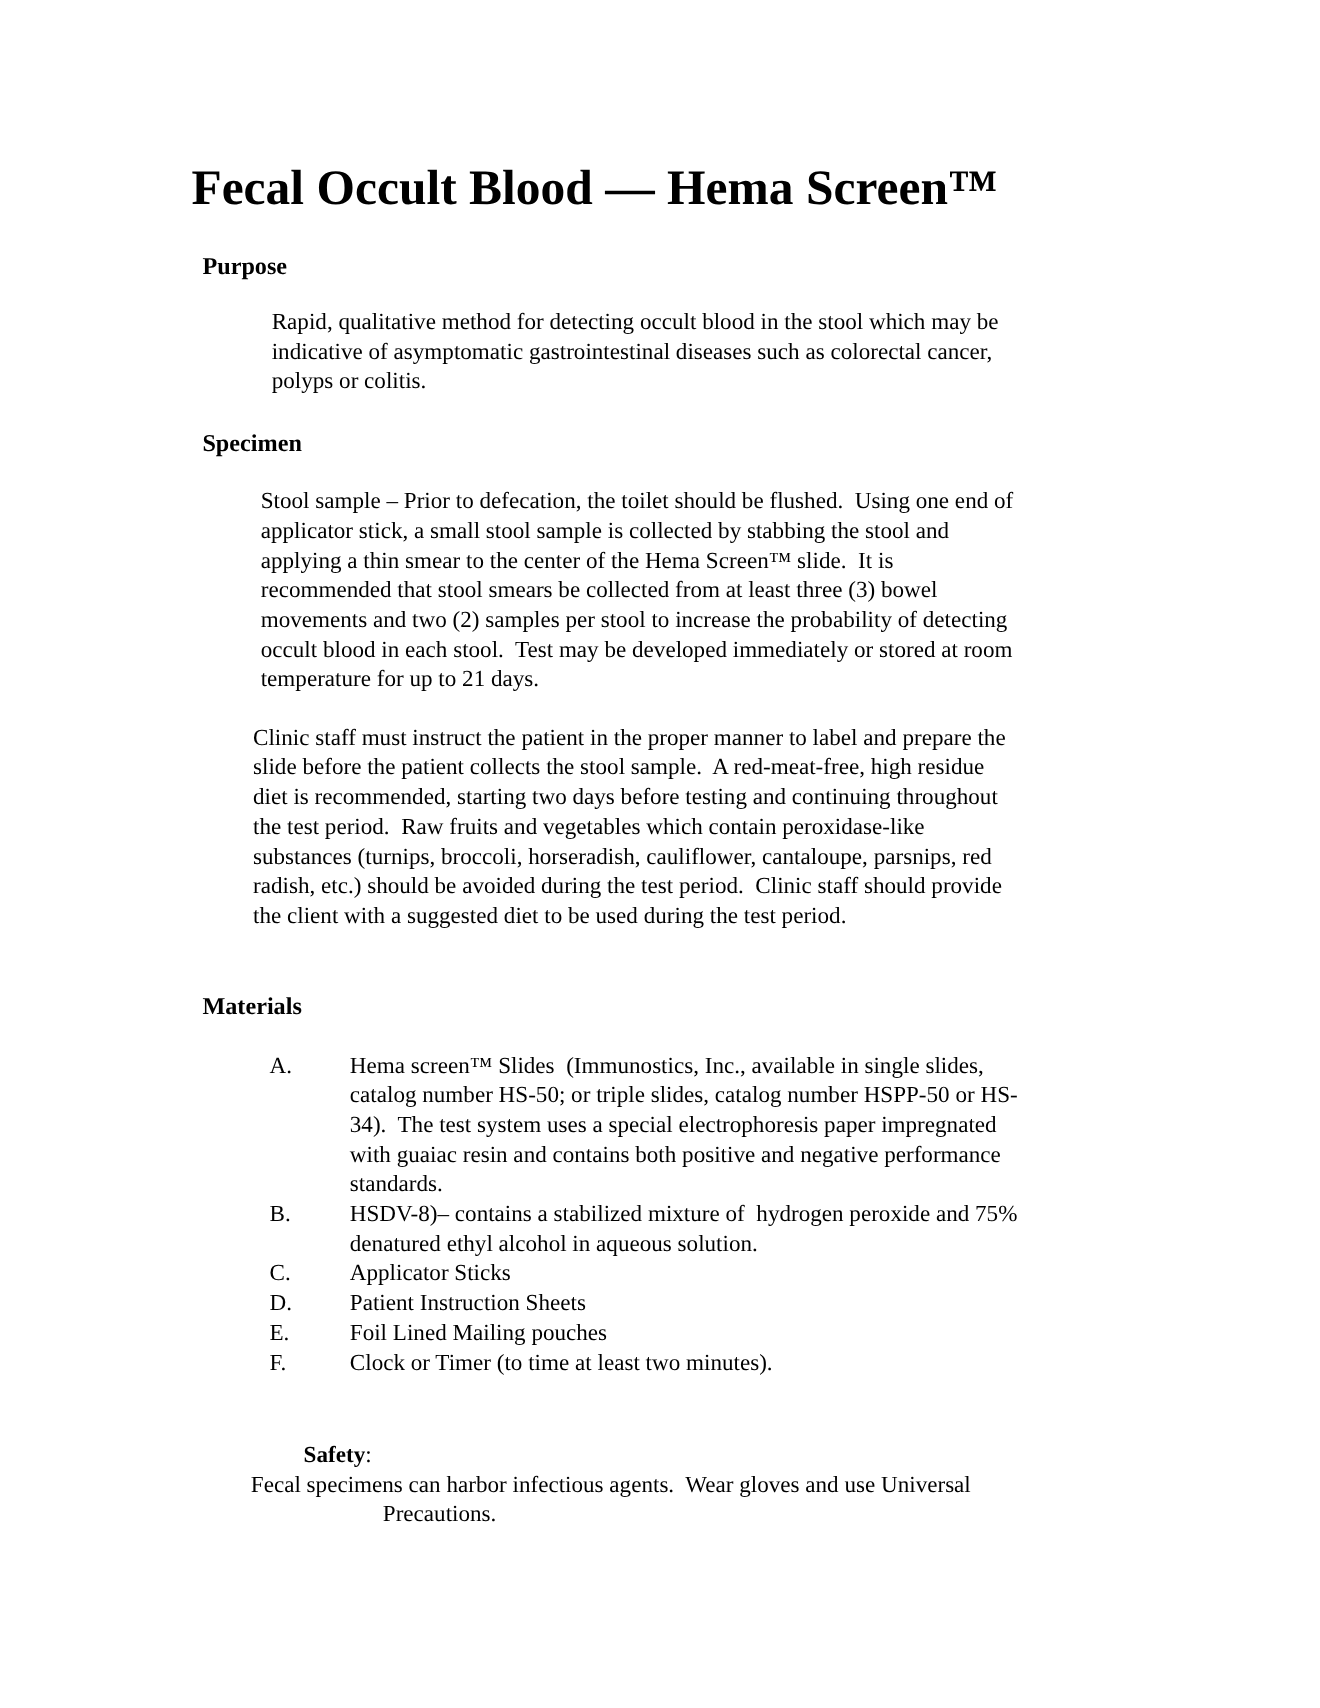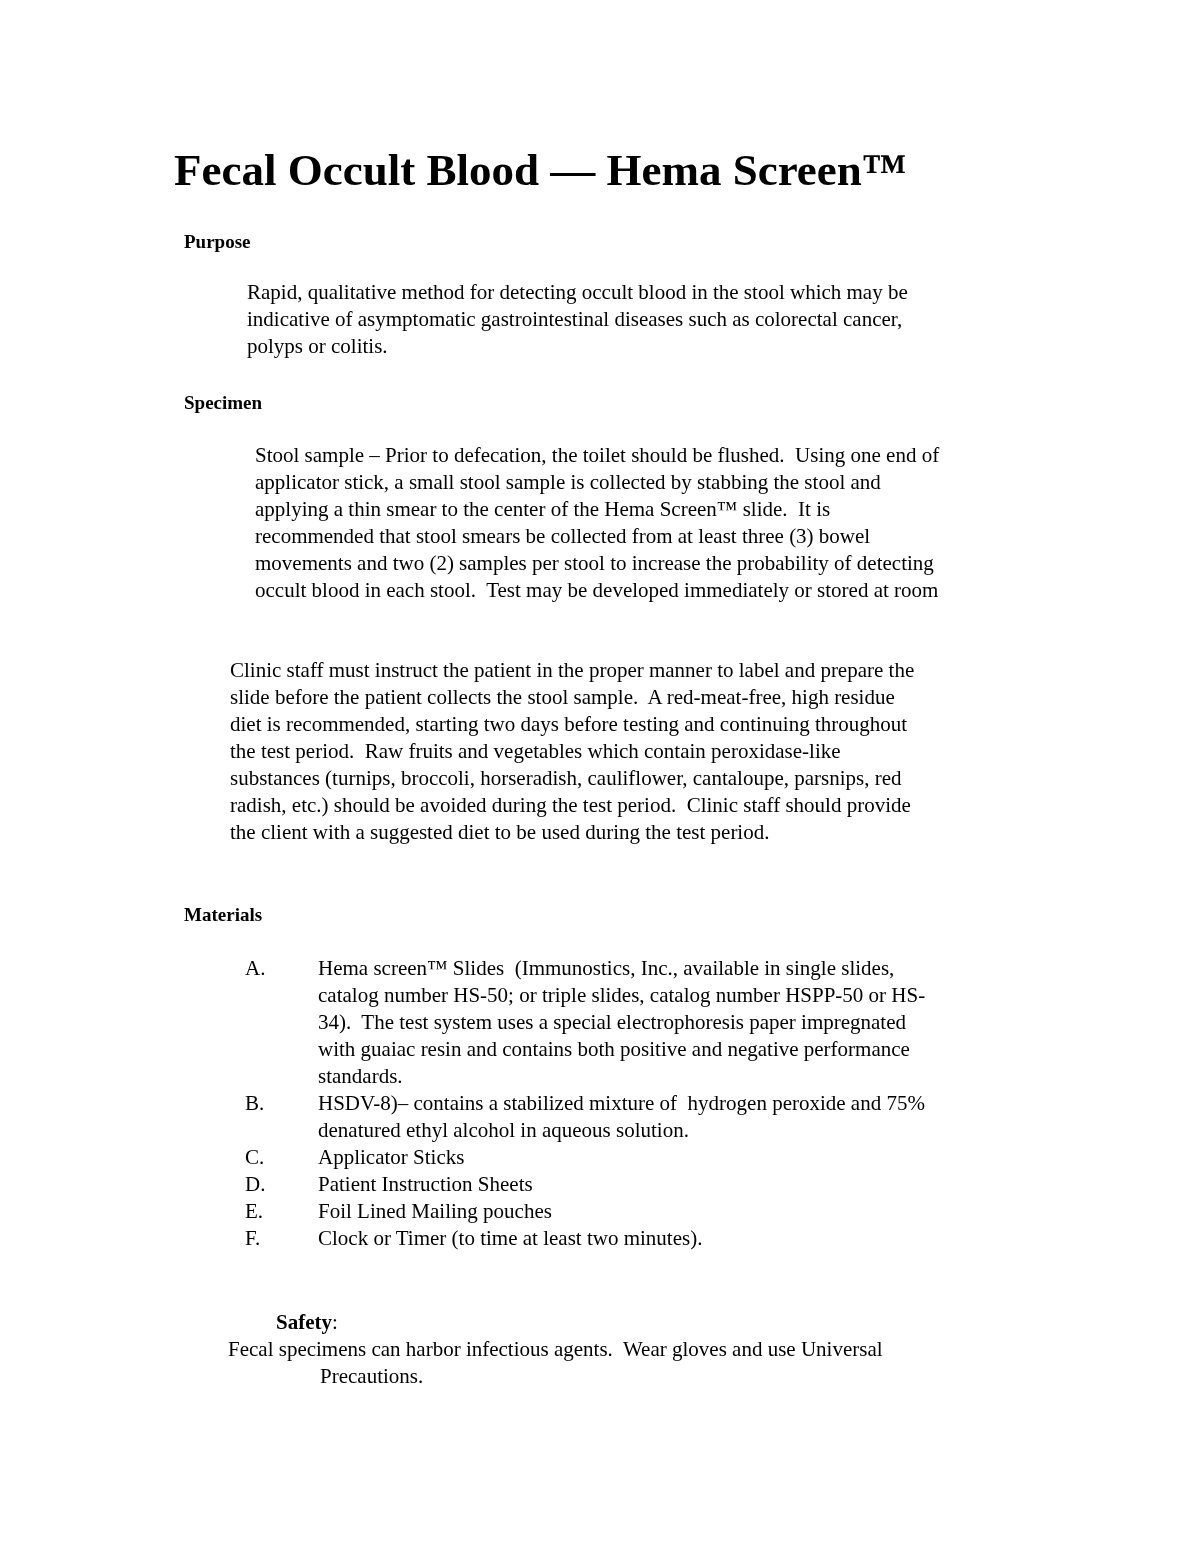--- a/index.html
+++ b/index.html
@@ -20,45 +20,45 @@
     position: absolute;
     left: 174px;
     top: 143px;
     font-size: 45px;
     font-weight: bold;
     line-height: 1.2;
     white-space: pre;
   }
   .sec-heading {
     position: absolute;
-    font-size: 19px;
+    font-size: 22px;
     font-weight: bold;
     line-height: 27px;
     white-space: pre;
   }
   #purpose-heading   { left: 184px; top: 228px; }
   #specimen-heading  { left: 184px; top: 389px; }
   #materials-heading { left: 184px; top: 901px; }
   .body-block {
     position: absolute;
     font-size: 21px;
     line-height: 27px;
   }
   #purpose-para  { left: 247px; top: 279px; }
-  #specimen-para1{ left: 255px; top: 442px; }
+  #specimen-para1{ left: 237px; top: 442px; }
   #specimen-para2{ left: 230px; top: 657px; }
   #materials-list{ left: 245px; top: 955px; }
   #safety-block  { left: 228px; top: 1309px; }
   .tline { white-space: pre; }
   .mat-row { display: flex; }
   .mat-letter { width: 73px; flex: 0 0 73px; white-space: pre; }
   .mat-text { flex: 1 1 auto; }
   .safety-heading-line { white-space: pre; }
   .safety-label { font-weight: bold; margin-left: 48px; }
-  .safety-indent { margin-left: 92px; }
+  .safety-indent { margin-left: 120px; }
 </style>
 </head>
 <body>
 
 <div class="page">
 
   <div class="doc-title">Fecal Occult Blood — Hema Screen™</div>
 
   <div id="purpose-heading" class="sec-heading">Purpose</div>
 
@@ -70,20 +70,21 @@
 
   <div id="specimen-heading" class="sec-heading">Specimen</div>
 
   <div id="specimen-para1" class="body-block">
       <div class="tline">Stool sample – Prior to defecation, the toilet should be flushed.  Using one end of</div>
       <div class="tline">applicator stick, a small stool sample is collected by stabbing the stool and</div>
       <div class="tline">applying a thin smear to the center of the Hema Screen™ slide.  It is</div>
       <div class="tline">recommended that stool smears be collected from at least three (3) bowel</div>
       <div class="tline">movements and two (2) samples per stool to increase the probability of detecting</div>
       <div class="tline">occult blood in each stool.  Test may be developed immediately or stored at room</div>
+      <div class="tline">temperature for up to 21 days.</div>
     </div>
 
   <div id="specimen-para2" class="body-block">
       <div class="tline">Clinic staff must instruct the patient in the proper manner to label and prepare the</div>
       <div class="tline">slide before the patient collects the stool sample.  A red-meat-free, high residue</div>
       <div class="tline">diet is recommended, starting two days before testing and continuing throughout</div>
       <div class="tline">the test period.  Raw fruits and vegetables which contain peroxidase-like</div>
       <div class="tline">substances (turnips, broccoli, horseradish, cauliflower, cantaloupe, parsnips, red</div>
       <div class="tline">radish, etc.) should be avoided during the test period.  Clinic staff should provide</div>
       <div class="tline">the client with a suggested diet to be used during the test period.</div>

